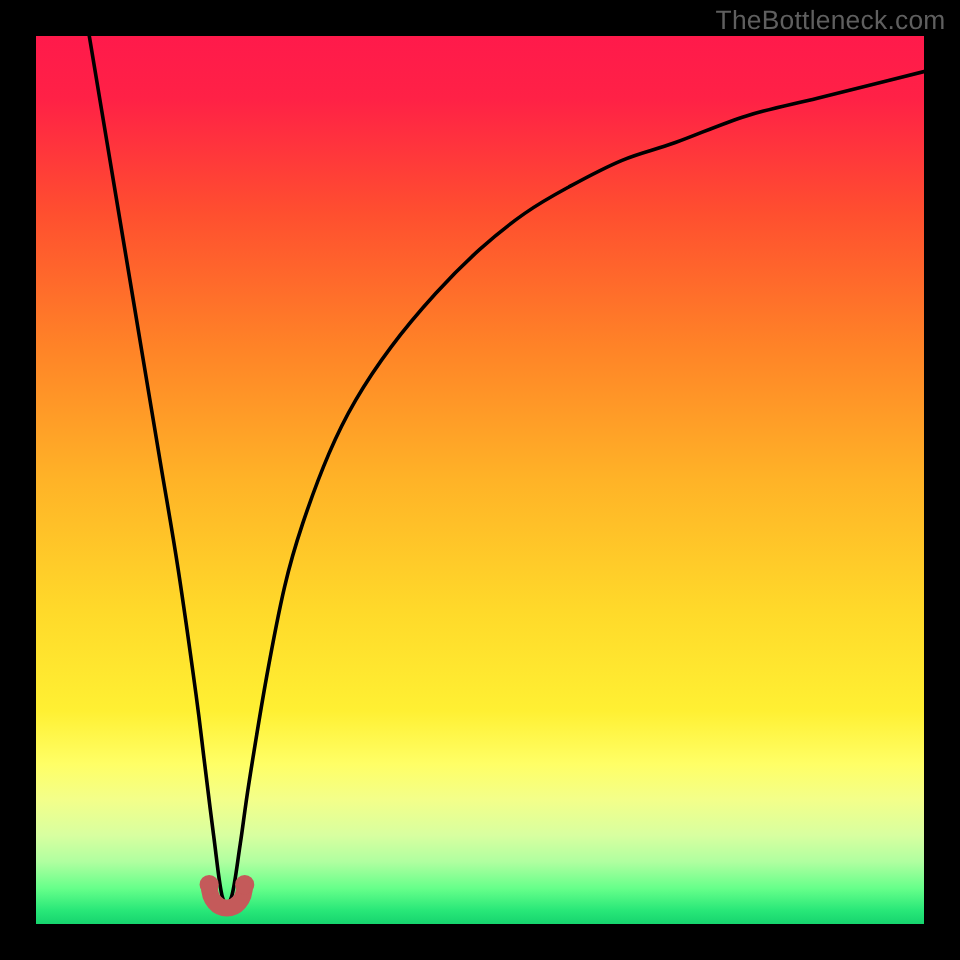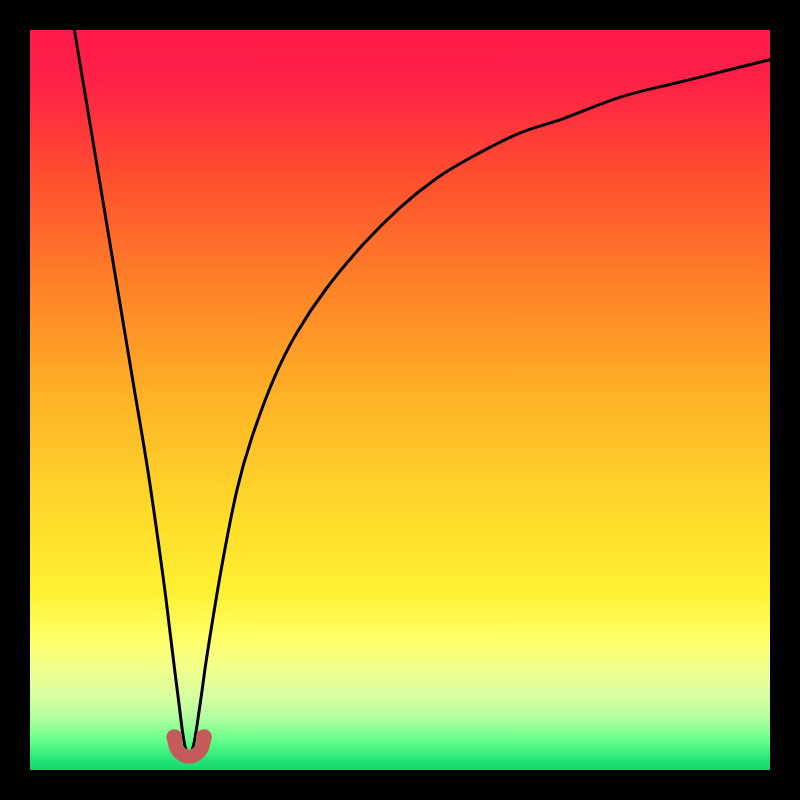--- a/index.html
+++ b/index.html
@@ -78,14 +78,15 @@
       <g id="marker-group">
           <path d="M 144.3 707.2
              C 144.3 733.2, 173.89999999999998 733.2, 173.89999999999998 707.2" fill="none" stroke="#c45a5a" stroke-width="14" stroke-linecap="round"></path>
           <circle cx="144.3" cy="707.2" r="8" fill="#c45a5a"></circle>
           <circle cx="173.89999999999998" cy="707.2" r="8" fill="#c45a5a"></circle>
         </g>
     </svg>
 
   </div>
 
+  <div class="watermark">TheBottleneck.com</div>
 
 </div>
 
 </body></html>

